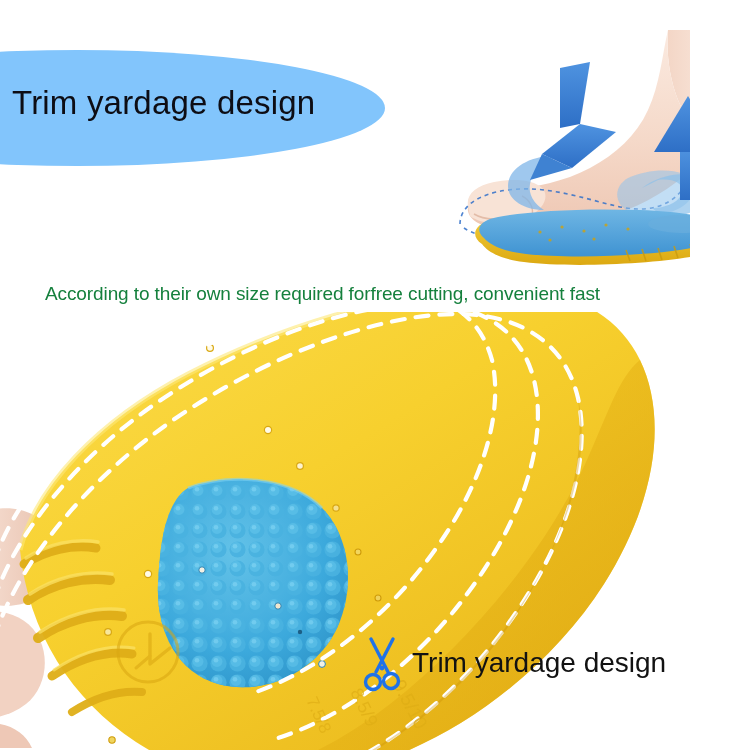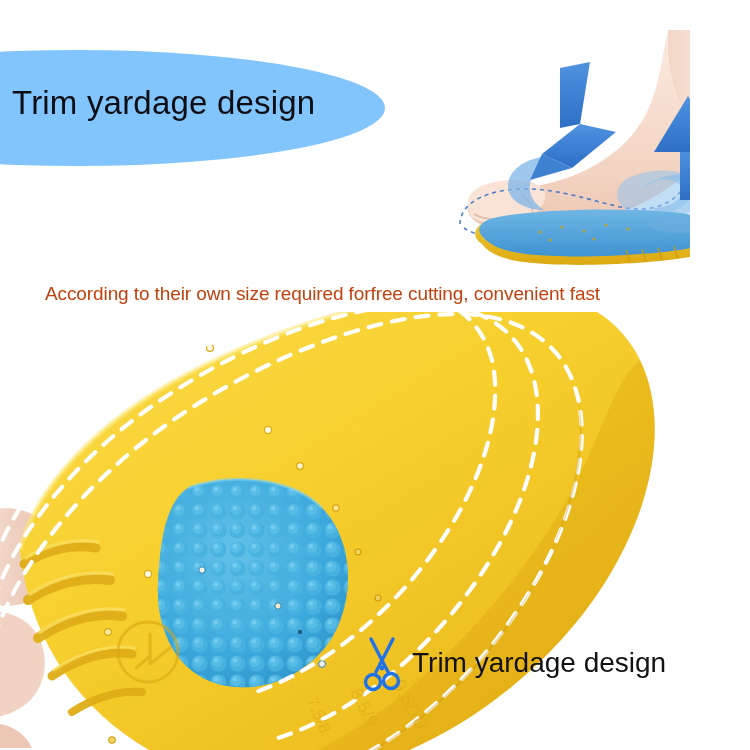--- a/index.html
+++ b/index.html
@@ -13,21 +13,21 @@
     background:#82c5fc;border-radius:50%;
   }
   .banner-title{
     position:absolute;left:12px;top:84px;
     font-size:33px;color:#0d0d14;letter-spacing:.2px;white-space:nowrap;
   }
 
   
   .subtitle{
     position:absolute;left:45px;top:283px;
-    font-size:19px;color:#c2410c;white-space:nowrap;letter-spacing:-.1px;
+    font-size:19px;color:#15803d;white-space:nowrap;letter-spacing:-.1px;
   }
 
   
   .hero{position:absolute;left:430px;top:28px;width:320px;height:245px;}
   .hero svg{display:block;}
 
   
   .photo{position:absolute;left:0;top:312px;width:750px;height:438px;overflow:hidden;background:#fff;}
   .photo svg{display:block;}
 

